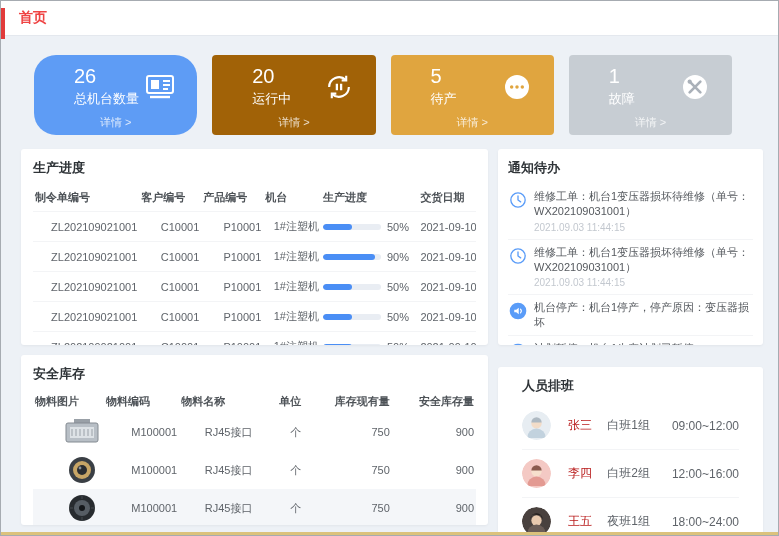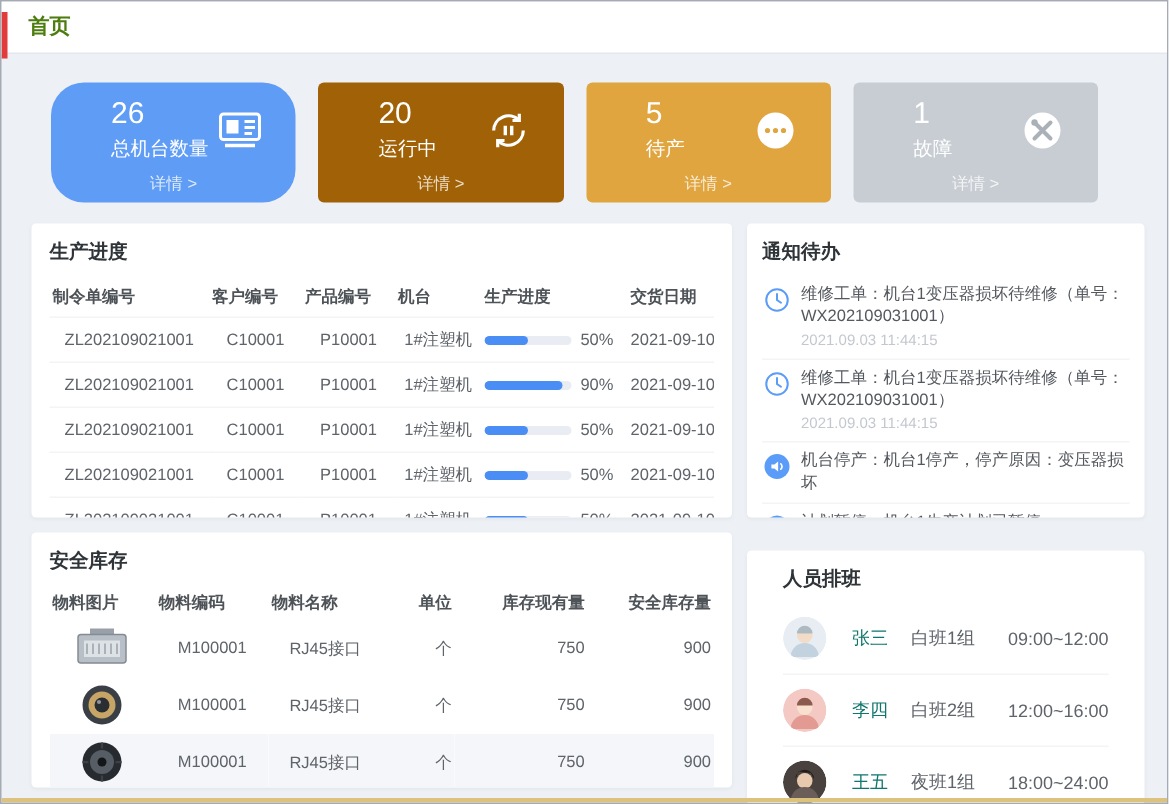--- a/index.html
+++ b/index.html
@@ -5,21 +5,21 @@
   *{box-sizing:border-box;margin:0;padding:0}
   html,body{width:779px;height:536px;}
   body{font-family:"Liberation Sans","DejaVu Sans",sans-serif;}
   #app{position:relative;width:779px;height:536px;background:#edf1f6;border:1px solid #a6abb1;overflow:hidden}
 
   
   .edge-red{position:absolute;left:0;top:7px;width:4px;height:31px;background:#e13b3b;z-index:9}
   .edge-yellow{position:absolute;left:0;right:0;bottom:0;height:3px;background:#dcc27c;z-index:9}
 
   .header{height:35px;background:#fff;border-bottom:1px solid #e4e8ee;display:flex;align-items:center;padding-left:18px}
-  .header-title{font-size:14px;font-weight:700;color:#4d7c0f}
+  .header-title{font-size:14px;font-weight:700;color:#ef4444}
 
   
   .cards{display:flex;gap:15px;margin:19px 46px 0 33px}
   .card{flex:1;height:80px;border-radius:4px;color:#fff;display:flex;flex-direction:column;justify-content:space-between;padding:10px 14px 3px;cursor:pointer}
   .card-main{display:flex;justify-content:space-between;align-items:center;padding:0 6px 0 26px}
   .card-value{font-size:20px;line-height:1.15}
   .card-label{font-size:13px;margin-top:2px}
   .card-detail{text-align:center;font-size:11px;color:rgba(255,255,255,.78);padding:3px 0 2px}
   .card-icon{width:34px;height:34px;display:flex;align-items:center;justify-content:center}
 
@@ -30,21 +30,21 @@
   .panel{background:#fff;border-radius:3px;box-shadow:0 1px 3px rgba(0,0,0,.05);padding:10px 12px;overflow:hidden}
   .panel-title{font-size:13px;font-weight:700;color:#2f3438;margin-bottom:7px}
   .p-prod{height:196px}
   .p-notif{height:196px;padding:10px 10px}
   .p-inv{height:170px}
   .p-sched{height:170px;padding:10px 24px}
 
   
   table{width:100%;border-collapse:collapse;table-layout:fixed}
   th{font-size:11px;color:#4e5358;font-weight:700;text-align:left;padding:6px 2px}
-  td{font-size:11px;color:#5f646a;text-align:center;padding:7px 2px;white-space:nowrap;overflow:hidden}
+  td{font-size:11px;color:#5f646a;text-align:right;padding:7px 2px;white-space:nowrap;overflow:hidden}
   .ptable tbody tr{border-top:1px solid #f3f4f6;cursor:pointer}
   .prog{display:flex;align-items:center;gap:6px}
   .prog-track{width:58px;height:6px;border-radius:3px;background:#e9edf3;overflow:hidden;flex:none}
   .prog-fill{height:100%;background:#4a8ef5;border-radius:3px}
   .prog-label{font-size:11px;color:#5f646a}
 
   
   .itable th{padding:4px 2px}
   .itable td{padding:2px 2px;height:38px}
   .itable .c, .itable th.c{text-align:right}
@@ -56,21 +56,21 @@
   .notif-item{display:flex;gap:6px;padding:5px 0;border-bottom:1px solid #f3f4f6;cursor:pointer}
   .notif-item:last-child{border-bottom:none}
   .notif-icon{flex:none;width:20px;height:20px;margin-top:1px}
   .notif-text{font-size:11px;color:#55595e;line-height:1.35}
   .notif-time{font-size:10px;color:#c3c8cf;line-height:1.3;margin-top:2px}
 
   
   .sched-row{display:flex;align-items:center;padding:9px 0;border-bottom:1px solid #f3f4f6;cursor:pointer}
   .sched-row:last-child{border-bottom:none}
   .avatar{flex:none;width:29px;height:29px;border-radius:50%;overflow:hidden;margin-right:17px}
-  .sched-name{width:56px;font-size:12px;color:#0f766e}
+  .sched-name{width:56px;font-size:12px;color:#b91c1c}
   .sched-shift{width:92px;font-size:12px;color:#5f646a}
   .sched-time{font-size:12px;color:#5f646a}
 </style>
 </head>
 <body>
 
 <div id="app">
   <div class="edge-red"></div>
   <div class="edge-yellow"></div>
 

